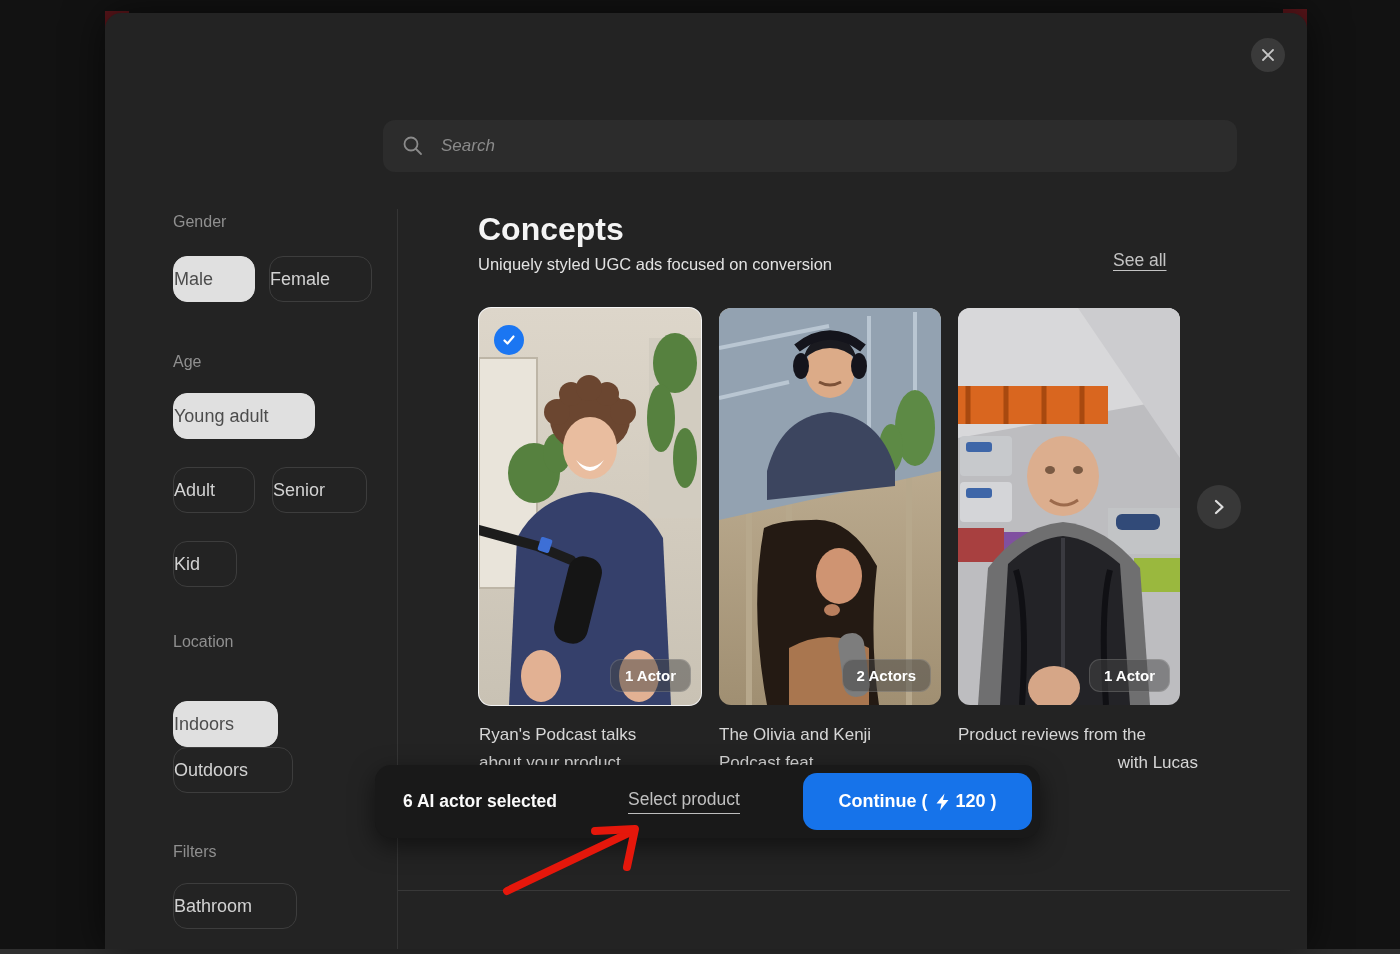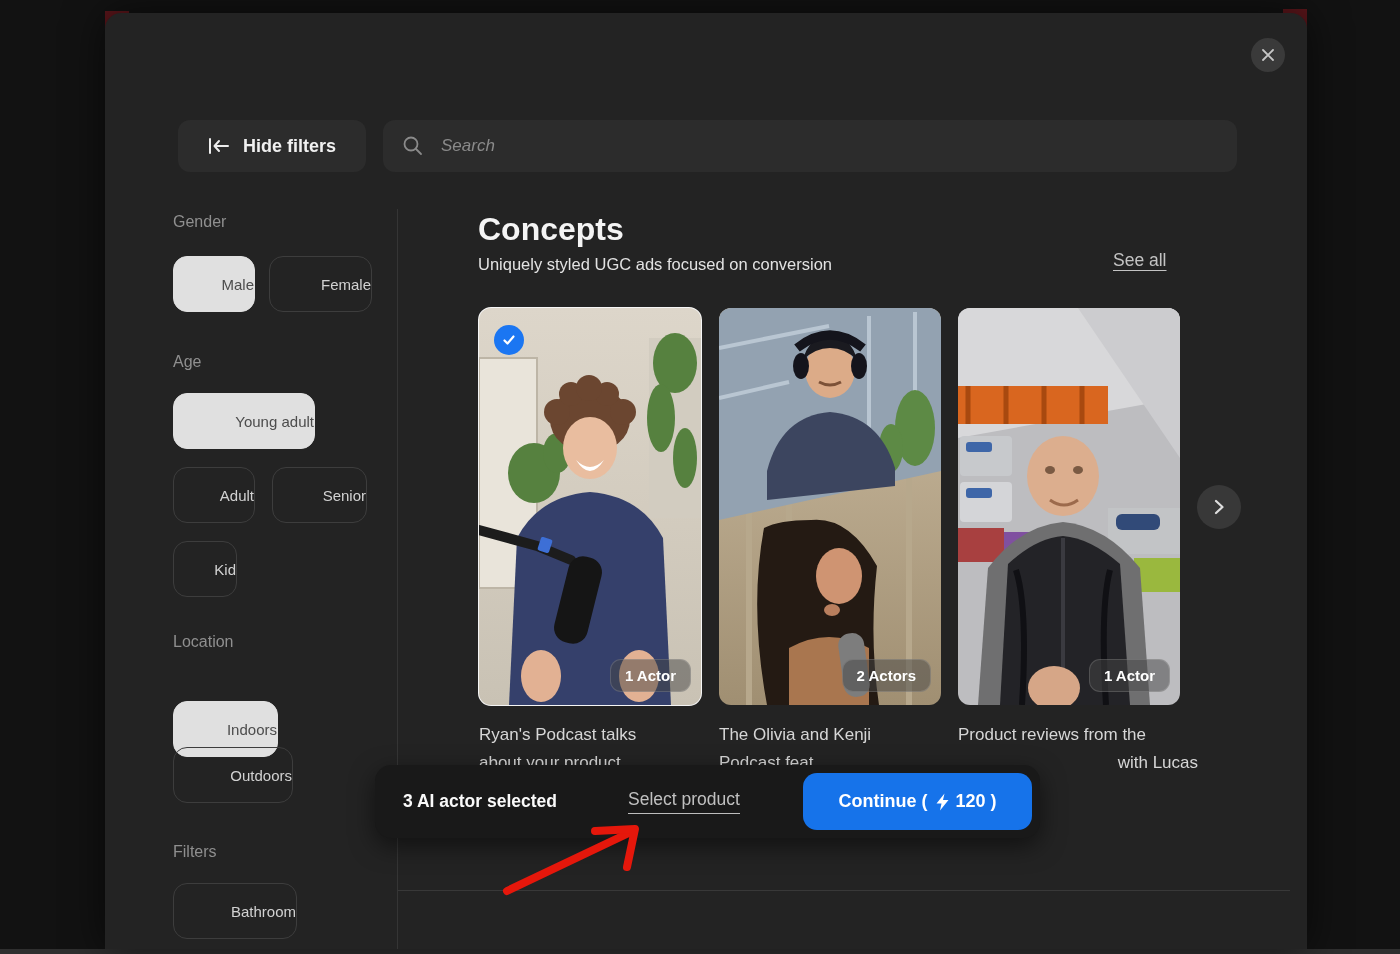--- a/index.html
+++ b/index.html
@@ -20,22 +20,22 @@
                background:#2c2c2c; display:flex; align-items:center; justify-content:center; gap:13px;
                color:#f0f0f0; font-size:18px; font-weight:700; cursor:pointer; }
 
   .search-box { position:absolute; left:278px; top:107px; width:854px; height:52px; border-radius:12px;
                background:#2c2c2c; display:flex; align-items:center; padding:0 18px; gap:16px; }
   .search-box input { flex:1; background:transparent; border:none; outline:none; color:#e8e8e8; font-size:17px;
                font-family:"Liberation Sans", sans-serif;font-style:italic; }
   .search-box input::placeholder { color:#8a8a8a; }
 
   .flabel { position:absolute; left:68px; color:#8f8f8f; font-size:16px; }
-  .chip { position:absolute; height:56px; border:1.5px solid #3d3d3d; border-radius:14px; background:transparent;
-          color:#d2d2d2; font-size:15px; display:flex; align-items:center; justify-content:flex-end; cursor:pointer; }
+  .chip { position:absolute; height:46px; border:1.5px solid #3d3d3d; border-radius:14px; background:transparent;
+          color:#d2d2d2; font-size:18px; display:flex; align-items:center; justify-content:flex-start; cursor:pointer; }
   .chip.selected { background:#e0e0e0; border-color:#e0e0e0; color:#4c4c4c; }
 
   .v-divider { position:absolute; left:292px; top:196px; bottom:0; width:1px; background:#353535; }
   .h-divider { position:absolute; left:293px; top:877px; width:892px; height:1px; background:#383838; }
 
   .concepts-title { position:absolute; left:373px; top:198px; color:#f4f4f4; font-size:32px; font-weight:700; }
   .concepts-sub { position:absolute; left:373px; top:242px; color:#e2e2e2; font-size:16.5px;text-align:center; }
   .see-all { position:absolute; left:1008px; top:237px; color:#c3c3c3; font-size:17.5px; text-decoration:underline;
              text-underline-offset:4px; cursor:pointer; }
 
@@ -76,27 +76,20 @@
   <div class="bottom-strip"></div>
 
   <div class="modal">
 
     <div class="close-btn">
       <svg width="16" height="16" viewBox="0 0 16 16">
         <path d="M3 3 L13 13 M13 3 L3 13" stroke="#c6c6c6" stroke-width="1.8" stroke-linecap="round"></path>
       </svg>
     </div>
 
-    <div class="hide-filters-btn">
-      <svg width="22" height="18" viewBox="0 0 22 18">
-        <path d="M2 2 V16" stroke="#ededed" stroke-width="2" stroke-linecap="round"></path>
-        <path d="M20 9 H7 M11 4 L6.5 9 L11 14" stroke="#ededed" stroke-width="2" stroke-linecap="round" stroke-linejoin="round" fill="none"></path>
-      </svg>
-      <span>Hide filters</span>
-    </div>
 
     <div class="search-box">
       <svg width="24" height="24" viewBox="0 0 24 24">
         <circle cx="10" cy="10" r="6.5" stroke="#8a8a8a" stroke-width="1.8" fill="none"></circle>
         <path d="M15 15 L20 20" stroke="#8a8a8a" stroke-width="1.8" stroke-linecap="round"></path>
       </svg>
       <input type="text" placeholder="Search" style="">
     </div>
 
     <div class="flabel" style="top:200px">Gender</div>
@@ -273,21 +266,21 @@
     </div>
 
     <div class="caption cap-l1" style="left:374px">Ryan's Podcast talks</div>
     <div class="caption cap-l2" style="left:374px">about your product</div>
     <div class="caption cap-l1" style="left:614px">The Olivia and Kenji</div>
     <div class="caption cap-l2" style="left:614px">Podcast feat...</div>
     <div class="caption cap-l1" style="left:853px">Product reviews from the</div>
     <div class="caption cap-l2 indent" style="left:853px">with Lucas</div>
 
     <div class="action-bar">
-      <span class="sel-text">3 AI actor selected</span>
+      <span class="sel-text">6 AI actor selected</span>
       <span class="select-product">Select product</span>
       <button class="continue-btn">
         <span>Continue (</span>
         <svg width="15" height="18" viewBox="0 0 15 18" style="margin-left:3px">
           <path d="M9.5 0.5 L1.5 10.5 H6.5 L5 17.5 L13.5 7 H8 Z" fill="#fff"></path>
         </svg>
         <span>120</span>
         <span>)</span>
       </button>
     </div>

